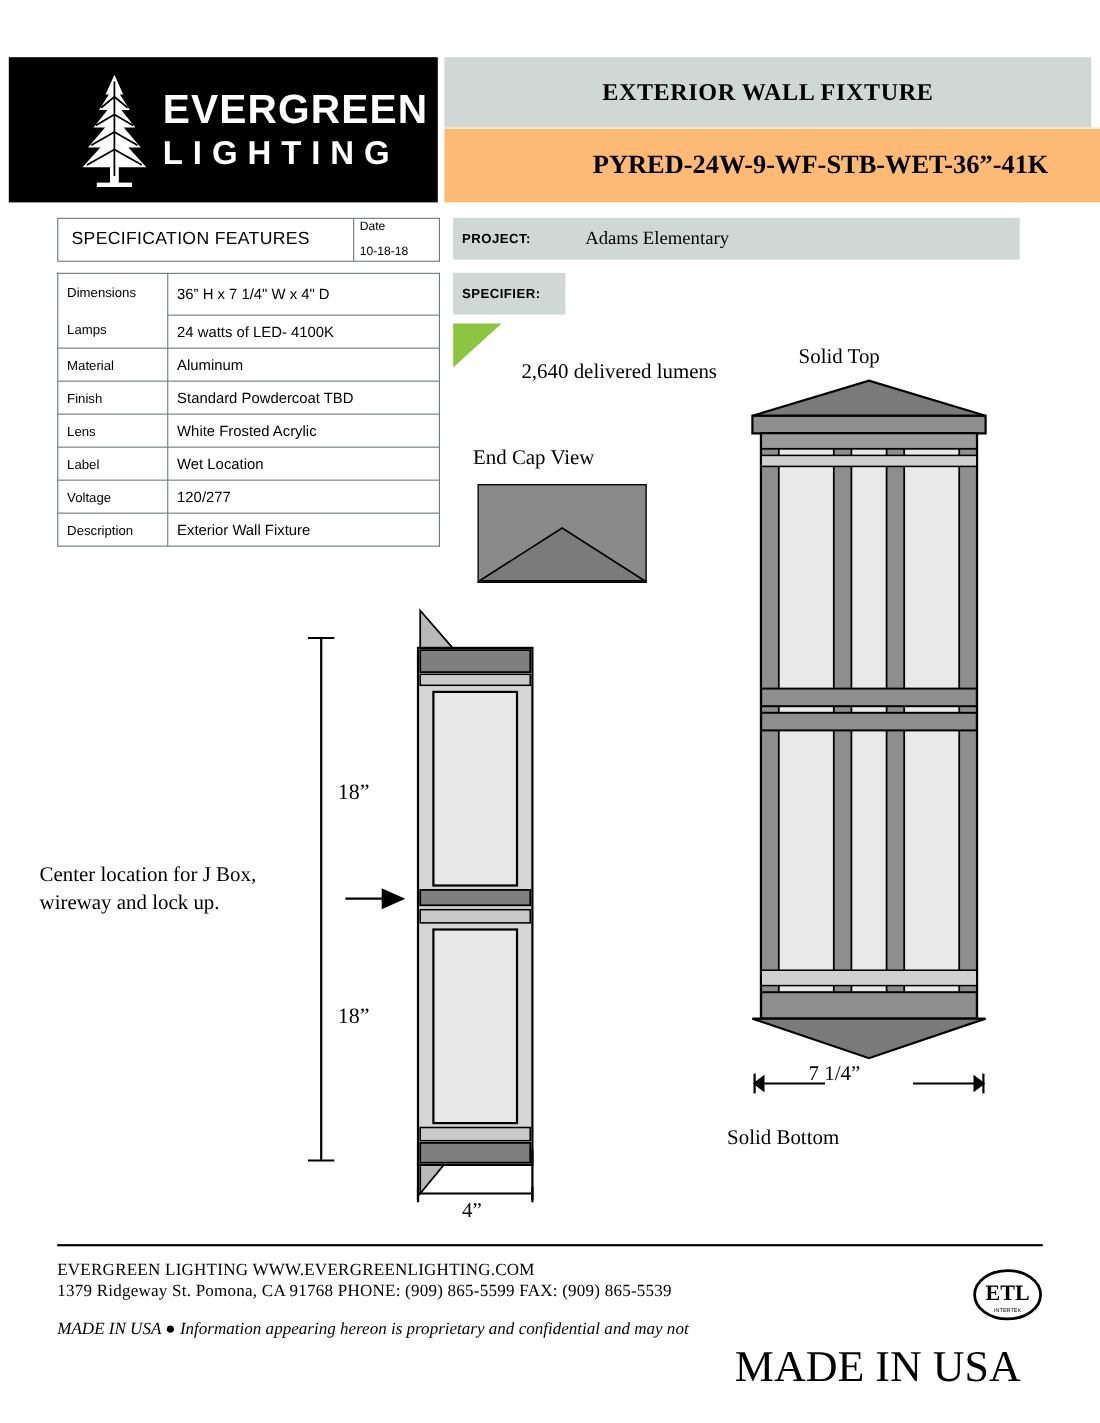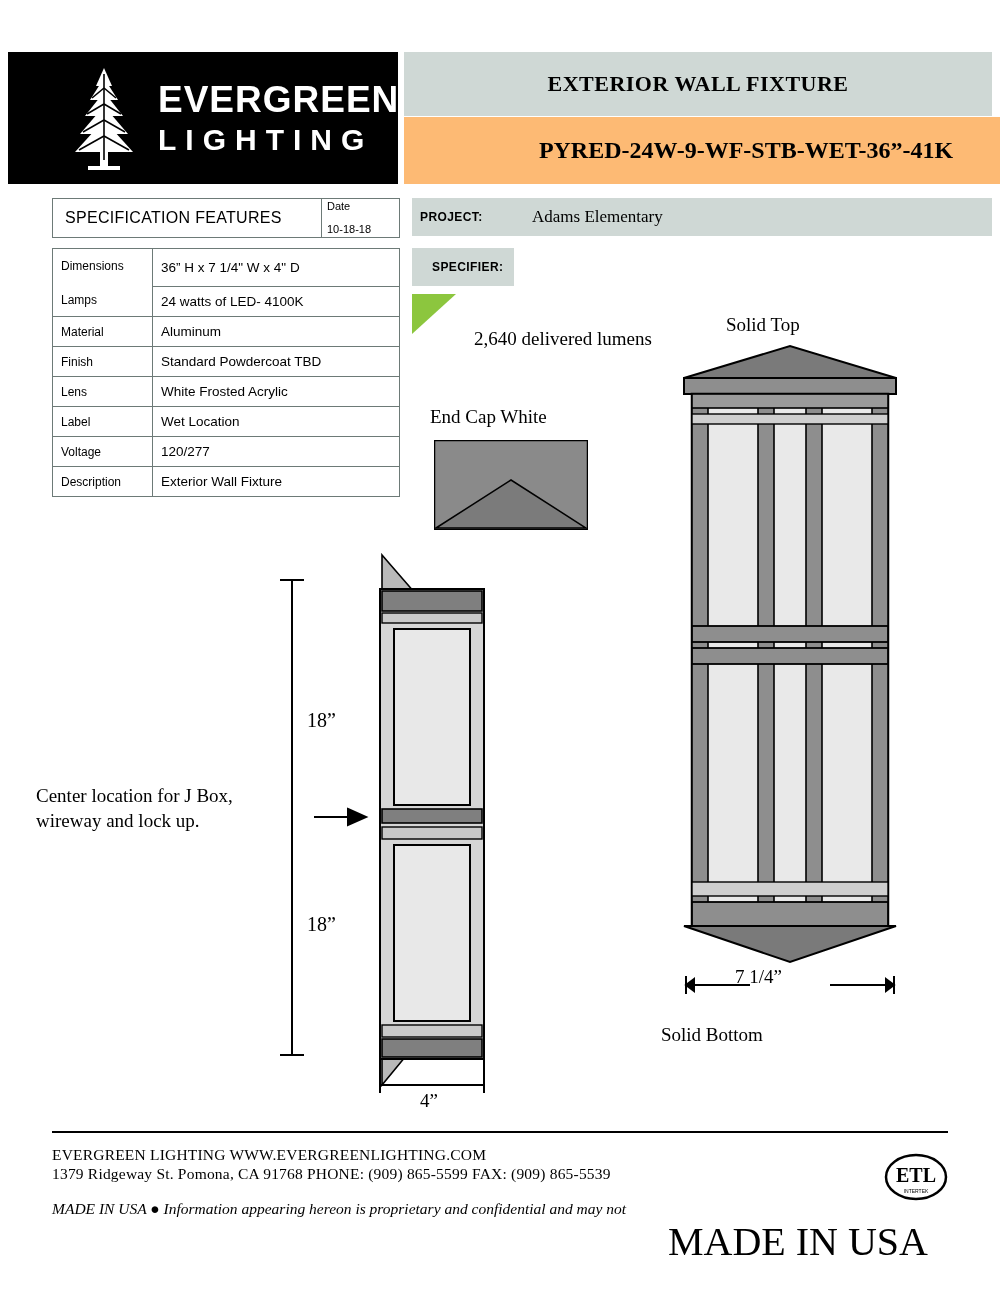--- a/index.html
+++ b/index.html
@@ -23,21 +23,21 @@
     background: #000000;
     display: flex;
     align-items: center;
   }
   .logo-tree {
     width: 84px; height: 108px;
     margin-left: 54px;
     display: flex; align-items: center; justify-content: center;
   }
   .logo-text {
-    margin-left: 12px;
+    margin-left: 2px;
     color: #ffffff;
     line-height: 1.05;
   }
   .logo-text .l1 {
     font-size: 37px; font-weight: bold; letter-spacing: 1px;
     font-family: "Liberation Sans", sans-serif;
   }
   .logo-text .l2 {
     font-size: 30px; font-weight: bold; letter-spacing: 9px;
     margin-top: 4px;
@@ -106,42 +106,42 @@
     vertical-align: middle;
   }
   .spec-table td.k { width: 100px; font-size: 12px; }
   .spec-table td.v { font-size: 13.5px; }
   .spec-table tr.tall td { height: 38px; }
 
   
   .proj-row {
     position: absolute;
     left: 412px; top: 198px;
-    width: 580px; height: 38px;
+    width: 515px; height: 38px;
     background: #cfd8d5;
     display: flex; align-items: center;
   }
   .proj-row .lab {
     width: 102px; padding-left: 8px;
     font-size: 12px; font-weight: bold; letter-spacing: .4px;
   }
   .proj-row .val {
     font-family: "Liberation Serif", serif;
     font-size: 17px;
     padding-left: 18px;
   }
   .spec-row {
     position: absolute;
     left: 412px; top: 248px;
     width: 102px; height: 38px;
     background: #cfd8d5;
     display: flex; align-items: center;
   }
   .spec-row .lab {
-    padding-left: 20px;
+    padding-left: 8px;
     font-size: 12px; font-weight: bold; letter-spacing: .4px;
   }
   .green-tri {
     position: absolute;
     left: 412px; top: 294px;
     width: 0; height: 0;
     border-left: 44px solid #8cc63e;
     border-bottom: 40px solid transparent;
   }
 
@@ -318,21 +318,21 @@
   <div class="proj-row">
     <div class="lab">PROJECT:</div>
     <div class="val">Adams Elementary</div>
   </div>
   <div class="spec-row">
     <div class="lab">SPECIFIER:</div>
   </div>
   <div class="green-tri"></div>
 
   <div class="lumens">2,640 delivered lumens</div>
-  <div class="endcap-label">End Cap White</div>
+  <div class="endcap-label">End Cap View</div>
   <div class="solid-top-label">Solid Top</div>
   <div class="solid-bottom-label">Solid Bottom</div>
 
   <div class="jbox-note">
     <div>Center location for J Box,</div>
     <div>wireway and lock up.</div>
   </div>
 
   <div class="dim-18a">18”</div>
   <div class="dim-18b">18”</div>

